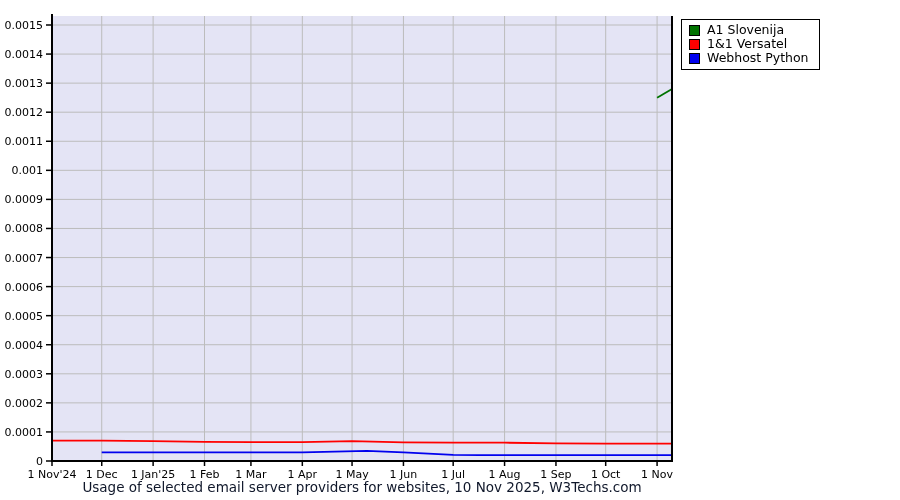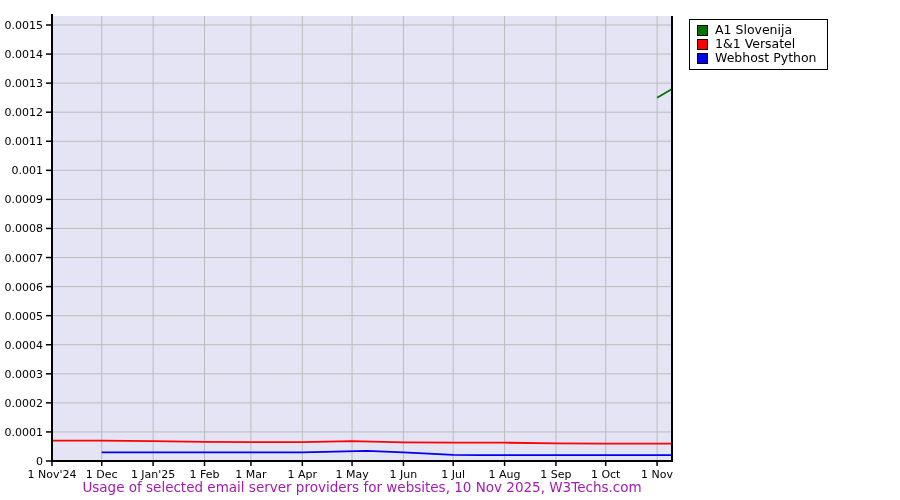--- a/index.html
+++ b/index.html
@@ -20,39 +20,38 @@
   .xtick-label { font-size: 11px; }
   #legend {
     position: absolute;
     left: 681px;
     top: 19px;
     background: #ffffff;
     border: 1px solid #000000;
     padding: 3px 10px 4px 7px;
     line-height: 14px;
     white-space: nowrap;
-    margin-left: 8px;
   }
   .legend-row { display: flex; align-items: center; height: 14px; }
   .legend-swatch {
     display: inline-block;
     width: 9px; height: 9px;
     border: 1px solid #000000;
     margin-right: 7px;
     flex: 0 0 auto;
   }
   .legend-label { font-size: 12.5px; color: #000000; }
   #caption {
     position: absolute;
     left: 52px;
     top: 479px;
     width: 620px;
     text-align: center;
     font-size: 13.5px;
-    color: #a21caf;
+    color: #0f172a;
   }
 </style>
 </head>
 <body>
 
 <div id="stage">
   <svg id="chart-svg" width="900" height="500">
       <rect x="52" y="16" width="620" height="445" fill="#e4e4f5"></rect>
       <line x1="46" y1="461" x2="53" y2="461" stroke="#000000" stroke-width="1.5"></line>
       <text x="43" y="465" text-anchor="end" class="ytick-label">0</text>

